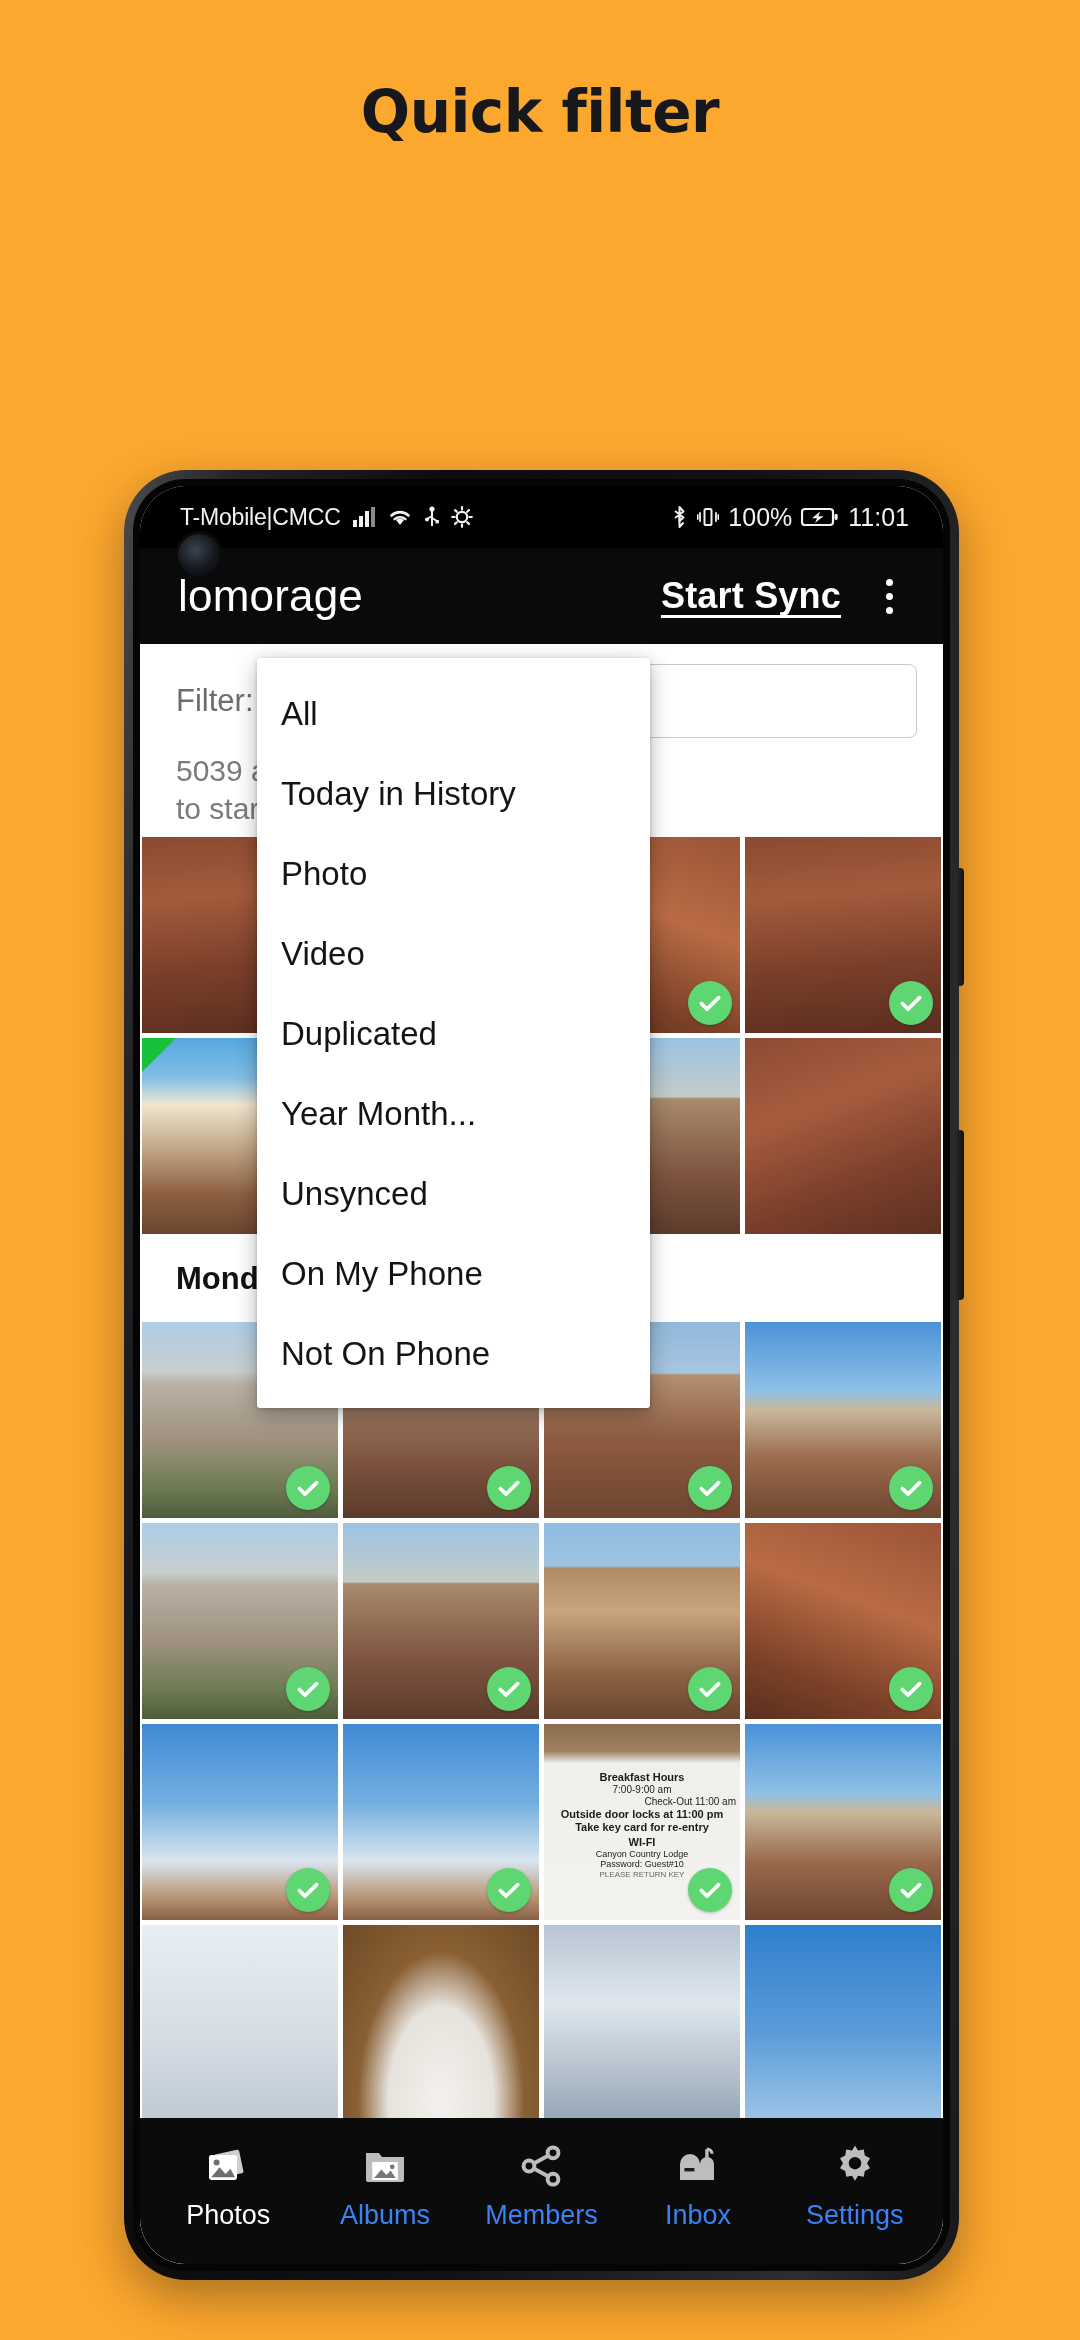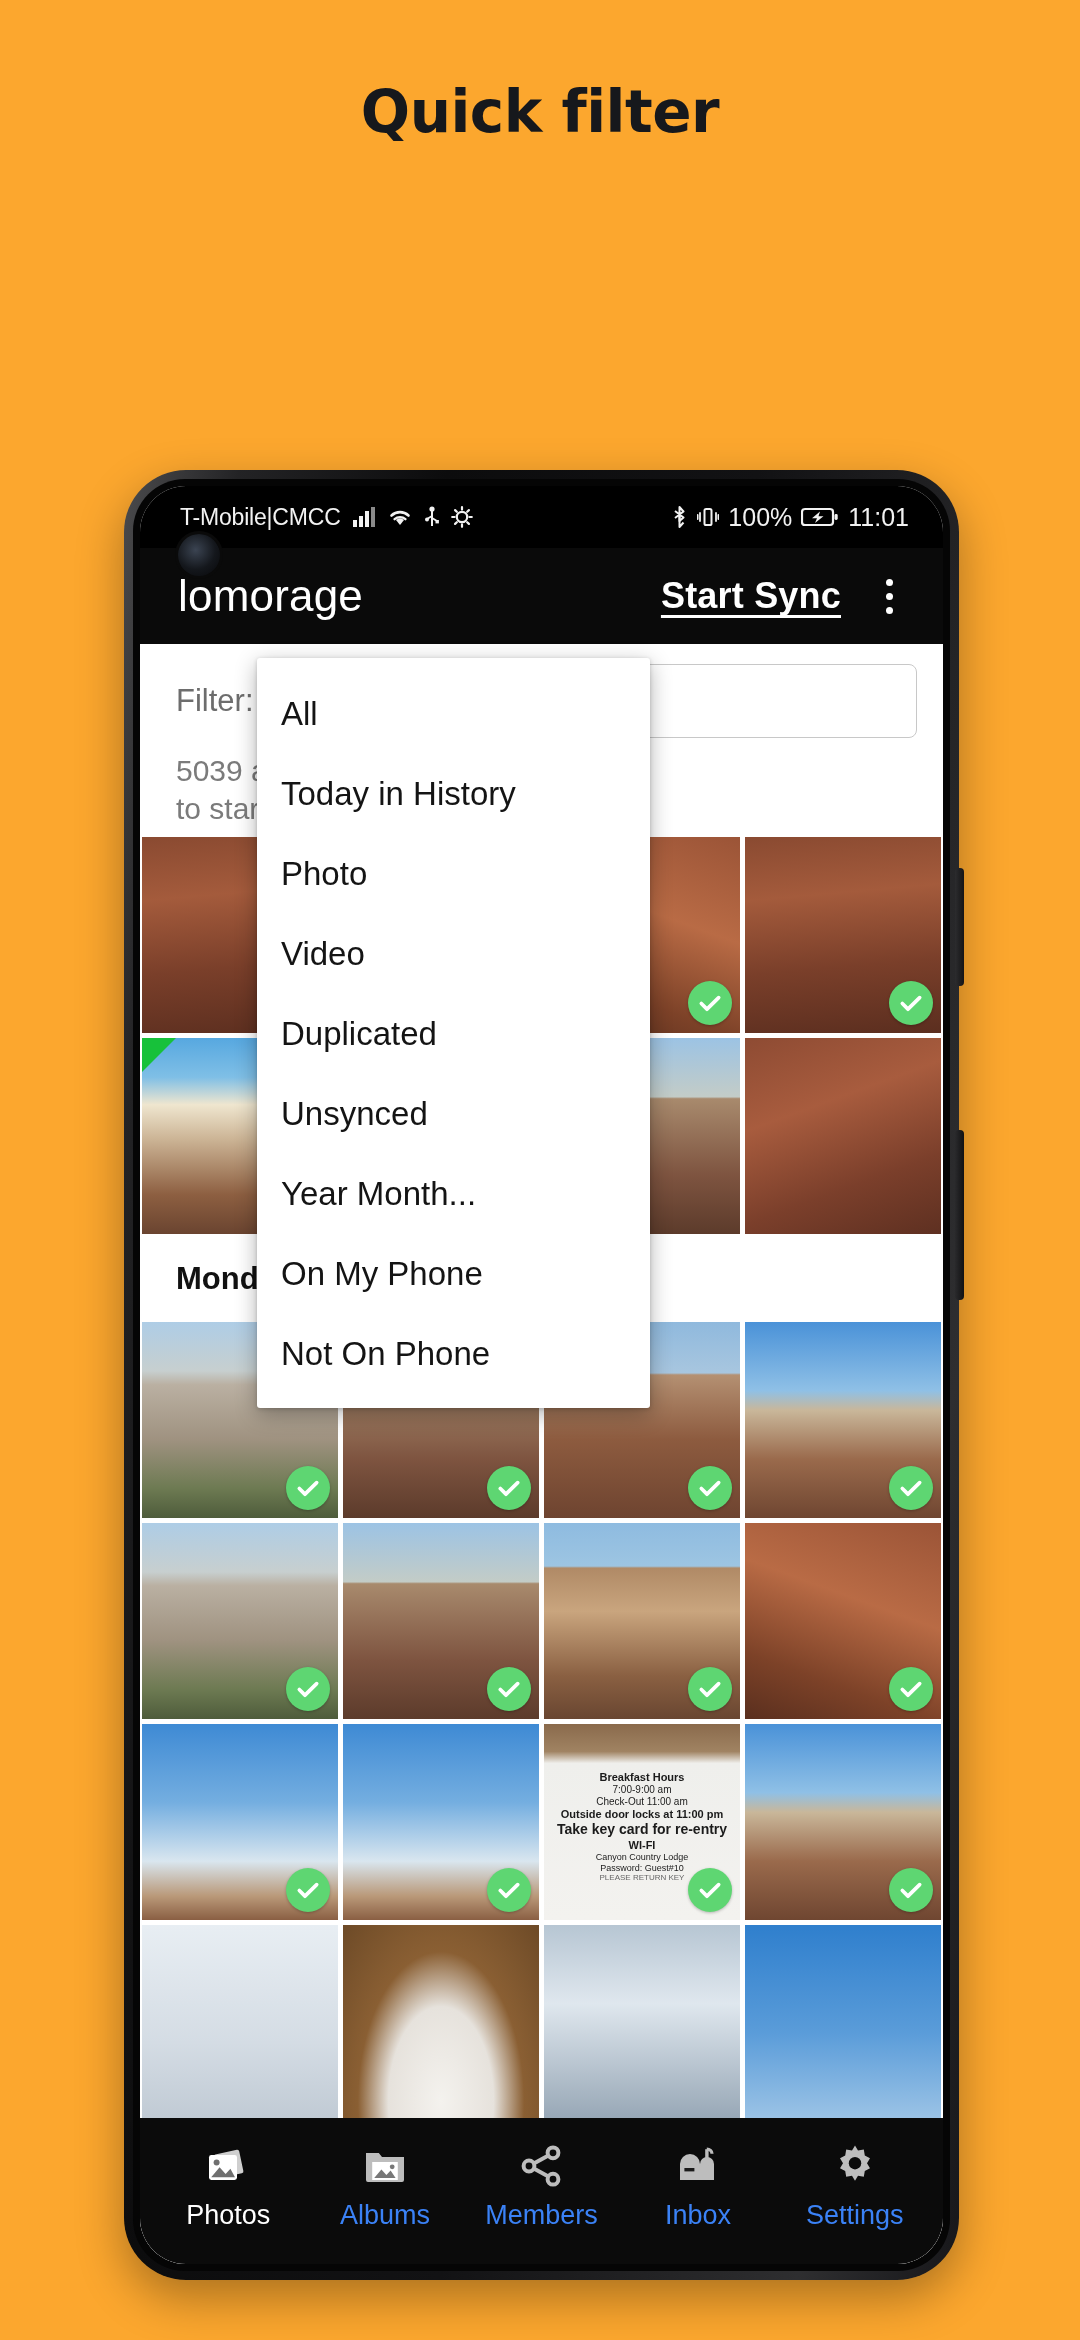--- a/index.html
+++ b/index.html
@@ -155,23 +155,23 @@
     position:relative;
   }
   .sign-text {
     position:absolute; left:0; right:0; top:24%;
     text-align:center; color:#1b1b1b;
     font-family:"Liberation Sans", sans-serif;
     line-height:1.18; padding:0 4px;
   }
   .sign-text .t1 { font-size:11px; font-weight:700; }
   .sign-text .t2 { font-size:10px; }
-  .sign-text .t3 { font-size:10px; }
+  .sign-text .t3 { font-size:10px;text-align:right; }
   .sign-text .t4 { font-size:11px; font-weight:700; }
-  .sign-text .t5 { font-size:14px; font-weight:700; }
+  .sign-text .t5 { font-size:11px; font-weight:700; }
   .sign-text .t6 { font-size:11px; font-weight:700; margin-top:2px; }
   .sign-text .t7 { font-size:9px; }
   .sign-text .t8 { font-size:9px; }
   .sign-text .t9 { font-size:8px; color:#666; }
   .p-hoodoo { background:
       linear-gradient(180deg,#4a92d8 0%, #8fc0e6 35%, #c9b79a 45%, #9a6a4c 70%, #6f4631 100%); }
   .p-person { background:
       linear-gradient(175deg,#8a4a31 0%, #a45b3c 30%, #7a3f2a 65%, #5b2e1f 100%); }
   .p-whiterock { background:
       linear-gradient(180deg,#57a8e0 0%, #7fbfe6 20%, #efe6cf 34%, #cbb394 52%, #8d5f41 80%, #6a4430 100%); }
@@ -483,22 +483,22 @@
               <div class="ph p-bluesky"></div>
             </div>
         </div>
 
         <div class="dropdown">
           <div class="dd-item">All</div>
           <div class="dd-item">Today in History</div>
           <div class="dd-item">Photo</div>
           <div class="dd-item">Video</div>
           <div class="dd-item">Duplicated</div>
+          <div class="dd-item">Year Month...</div>
           <div class="dd-item">Unsynced</div>
-          <div class="dd-item">Year Month...</div>
           <div class="dd-item">On My Phone</div>
           <div class="dd-item">Not On Phone</div>
         </div>
 
         <div class="bottomnav">
           <div class="nav-item active">
             <span>
               <svg viewBox="0 0 24 24">
                   <g transform="rotate(-12 12 12)">
                     <rect x="6" y="5" width="13" height="12" rx="1" fill="#cfcfcf"></rect>

